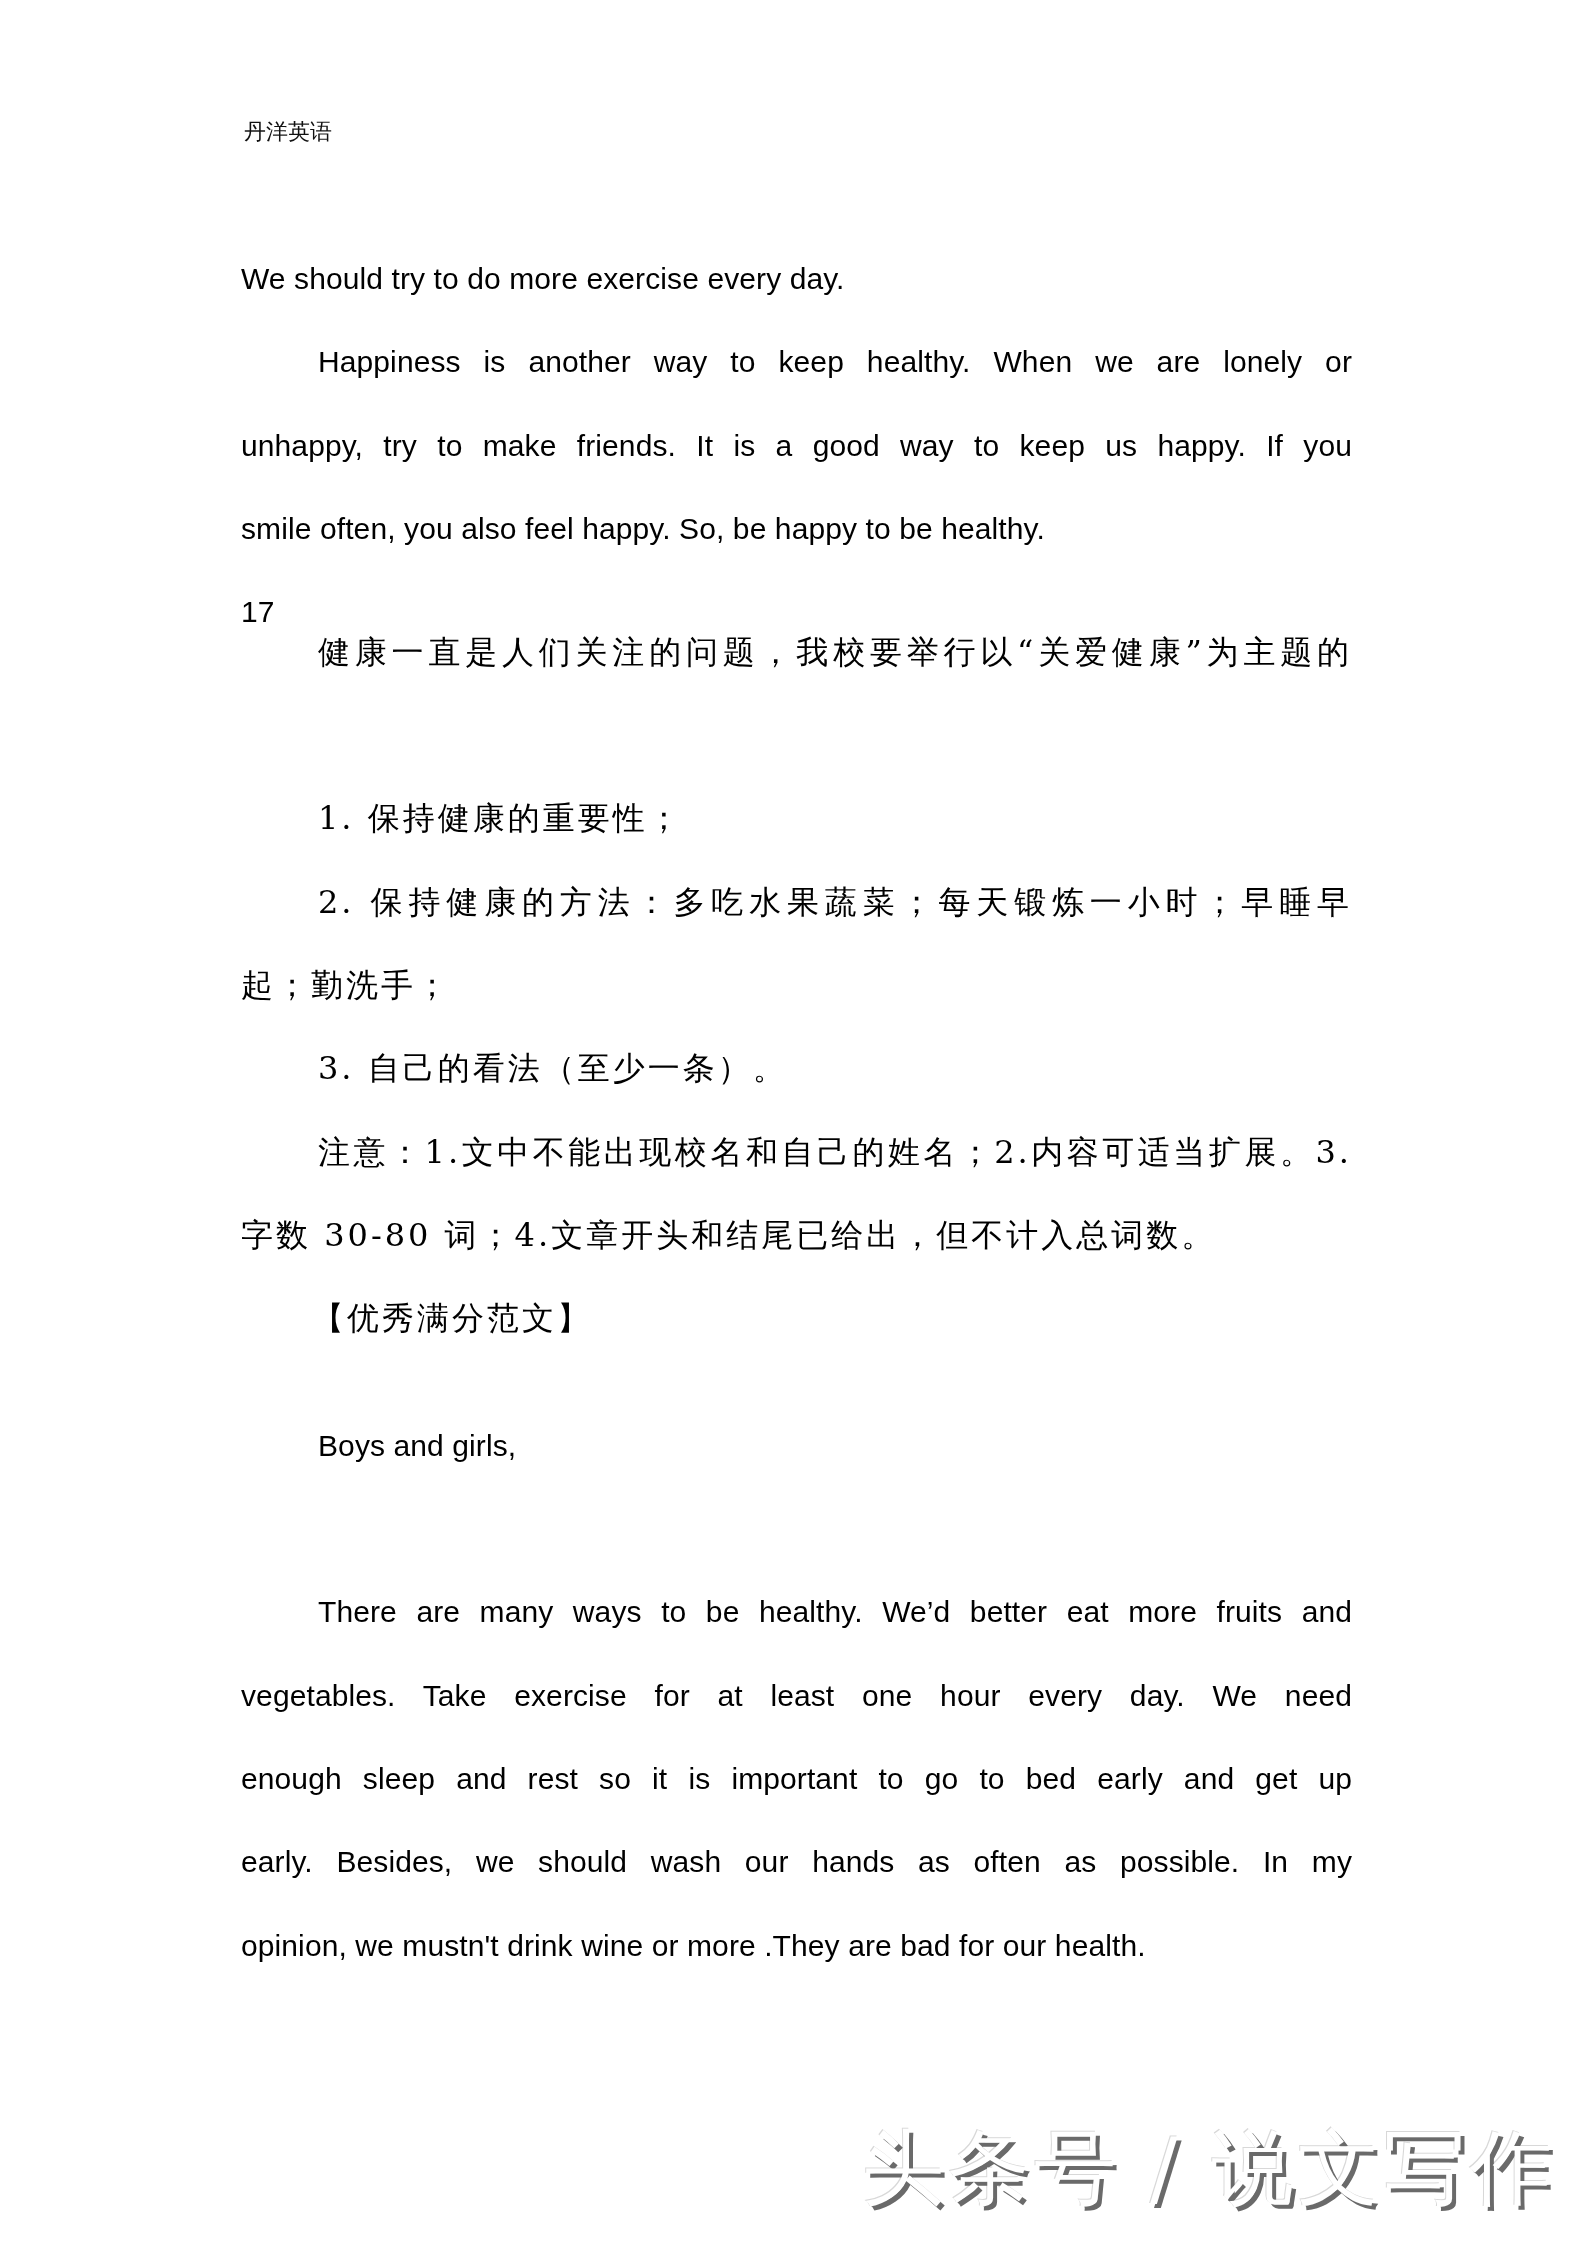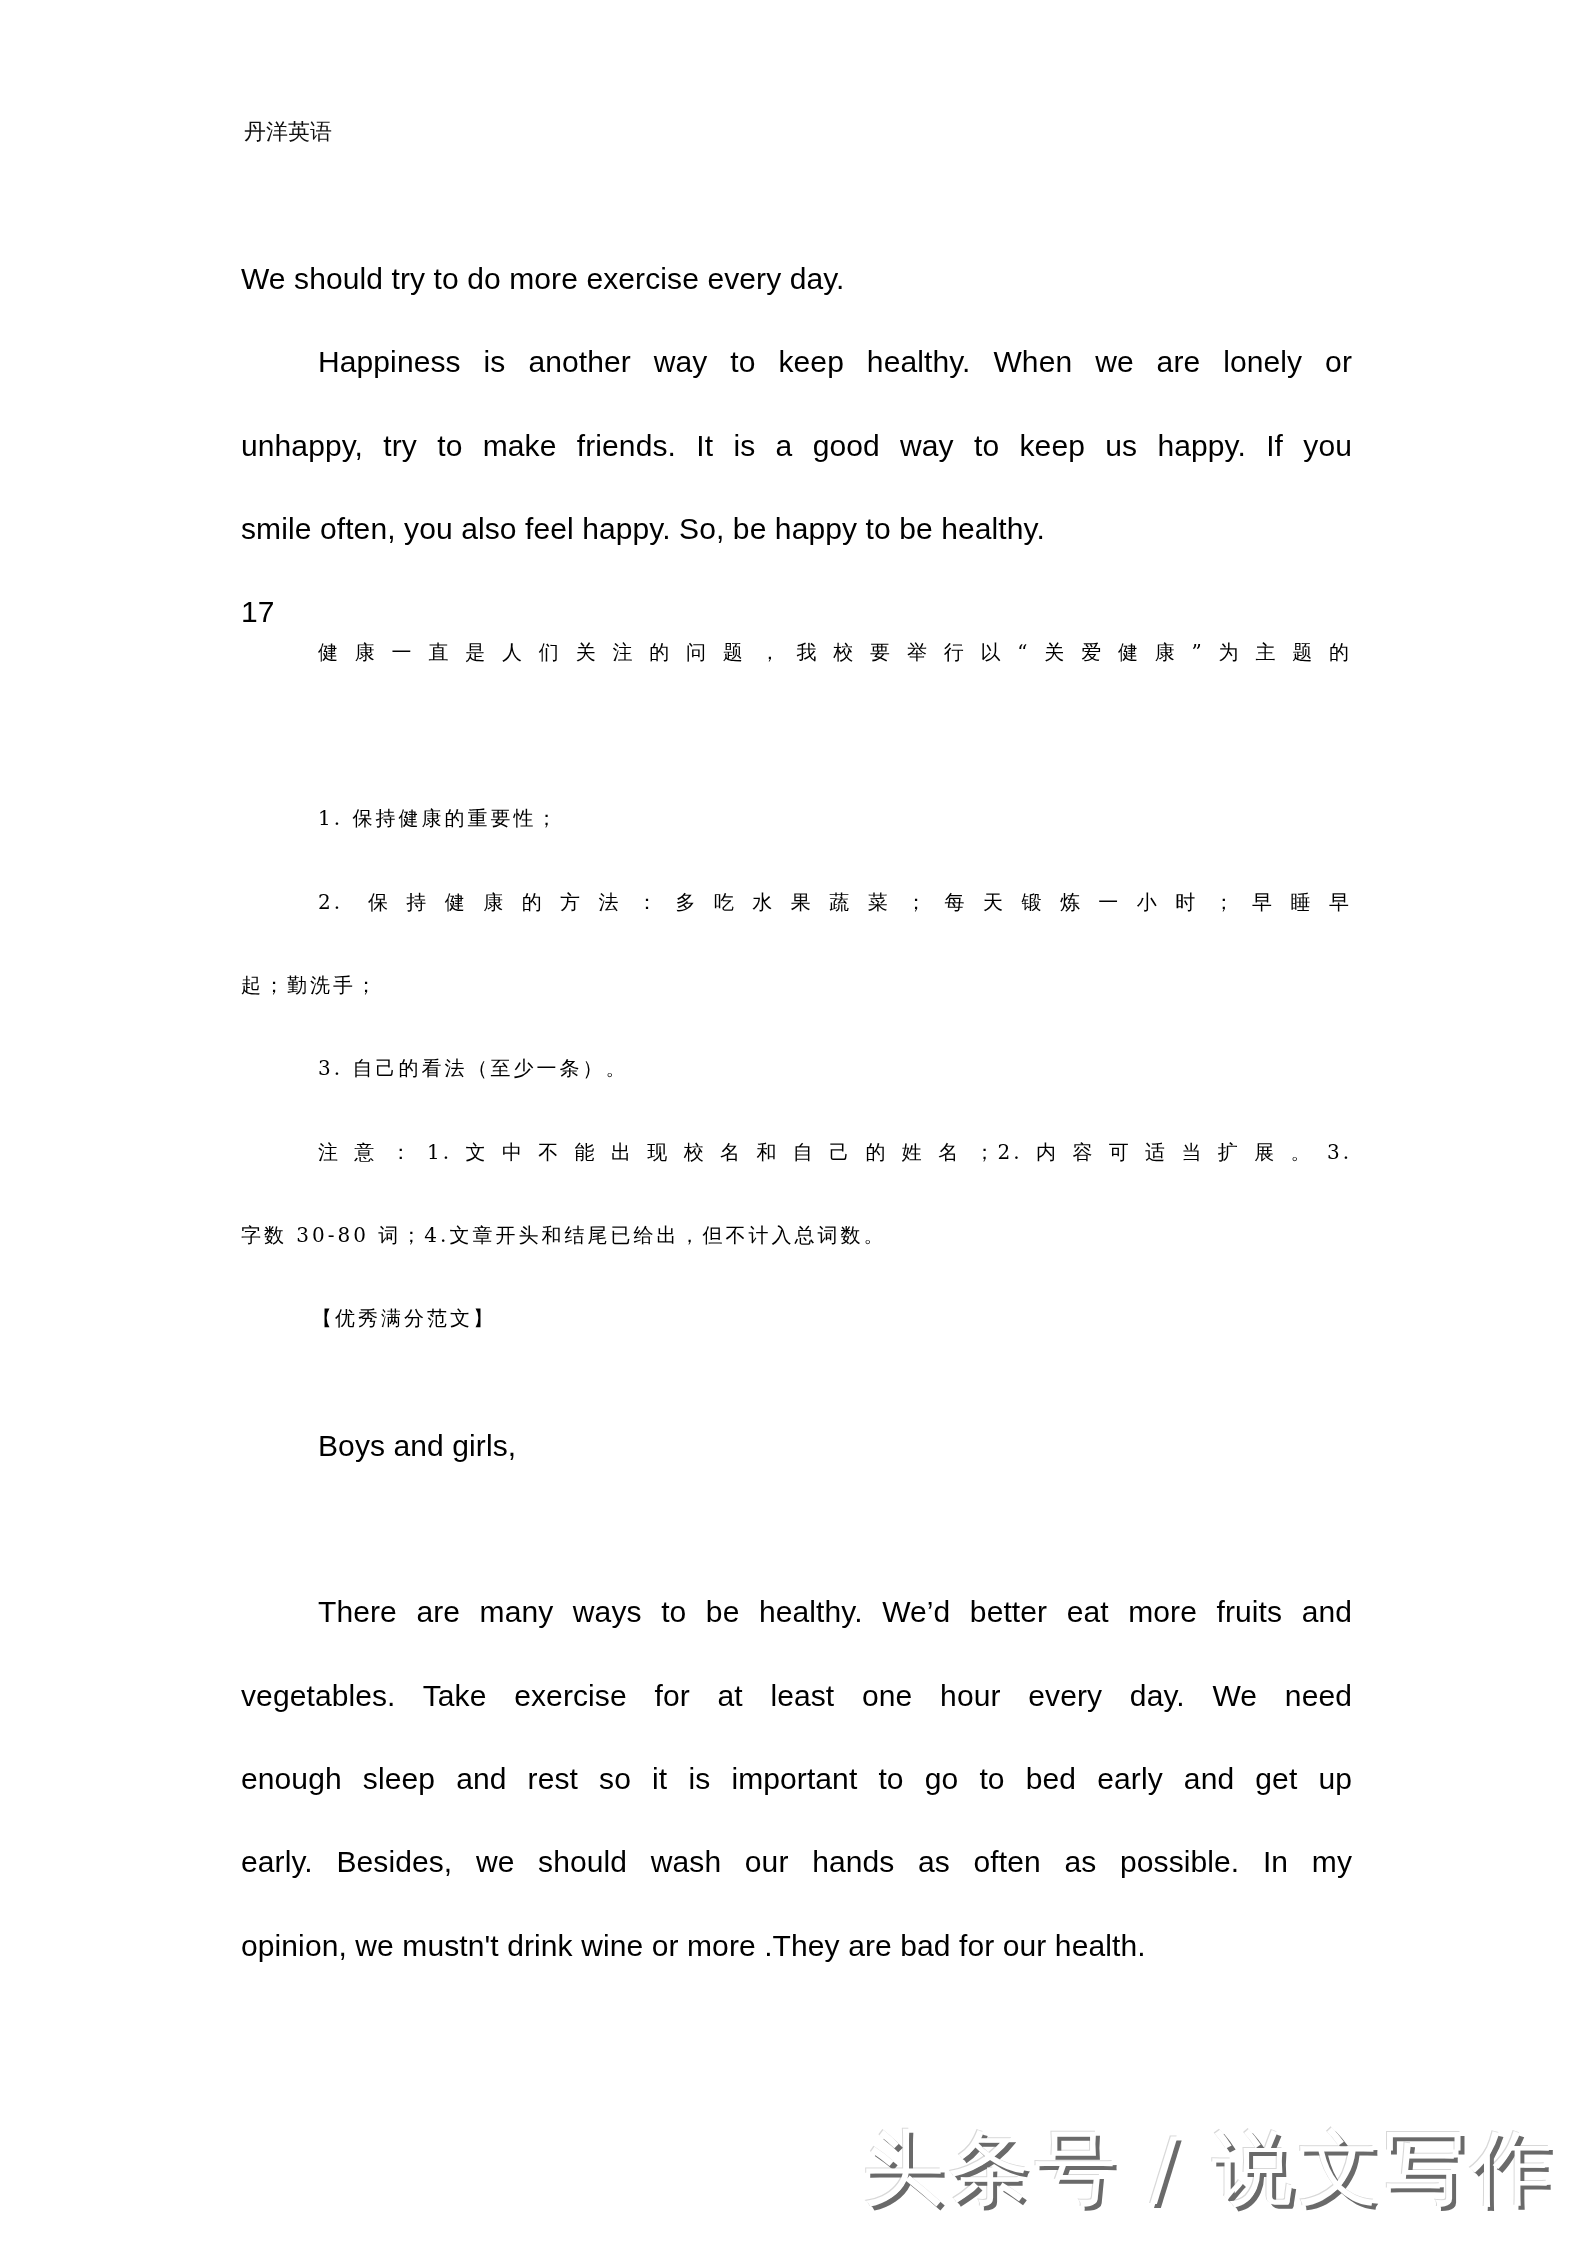--- a/index.html
+++ b/index.html
@@ -42,21 +42,21 @@
     white-space: nowrap;
   }
   .en {
     font-family: "Liberation Sans", sans-serif;
     font-size: 30px;
     letter-spacing: 0.1px;
     margin-top: 44px;
   }
   .zh {
     font-family: "DejaVu Serif", "Liberation Serif", serif;
-    font-size: 20px;
+    font-size: 32px;
     letter-spacing: 3px;
   }
   .justify {
     text-align: justify;
     text-align-last: justify;
   }
   .indent { left: 318px; width: 1034px; }
   .watermark {
     position: absolute;
     left: 862px;

